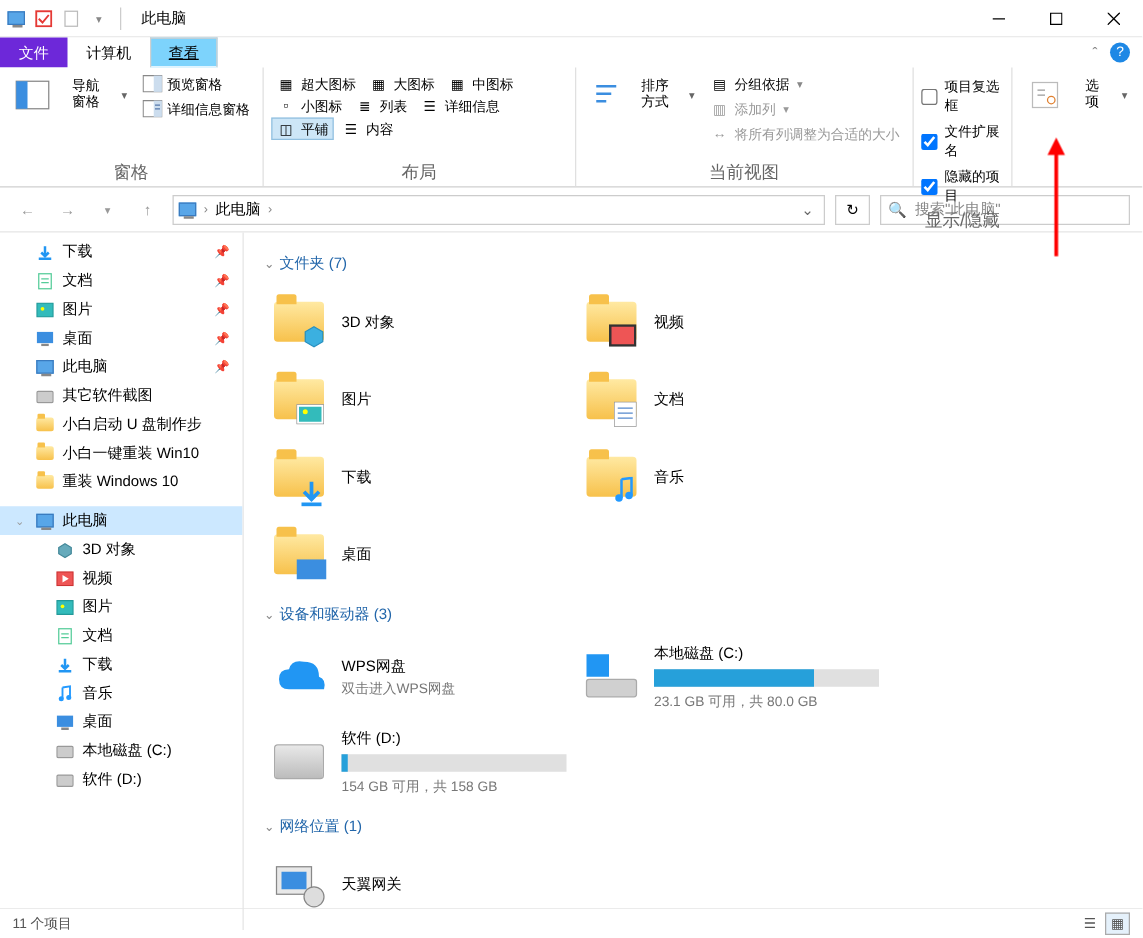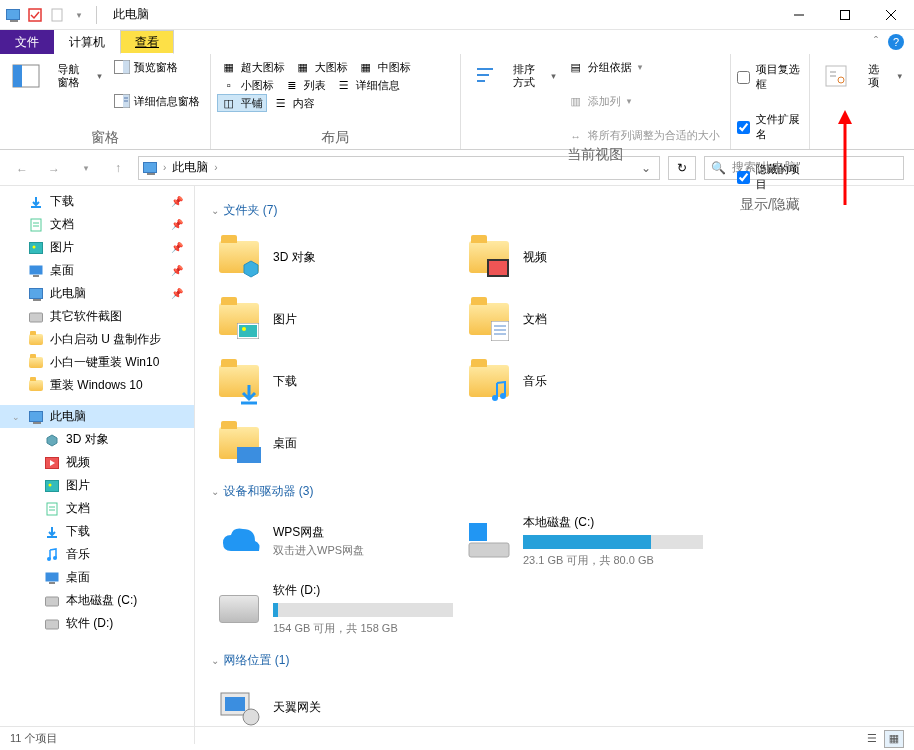--- a/index.html
+++ b/index.html
@@ -10,34 +10,34 @@
 .titlebar .qat { display: flex; align-items: center; gap: 4px; padding: 0 4px; }
 .titlebar .qat-icon { width: 18px; height: 18px; display: flex; align-items: center; justify-content: center; }
 .titlebar .divider { width: 1px; height: 18px; background: #ccc; margin: 0 4px; }
 .titlebar .title { padding-left: 8px; }
 .titlebar .controls { margin-left: auto; display: flex; }
 .titlebar .controls div { width: 46px; height: 30px; display: flex; align-items: center; justify-content: center; }
 
 
 .tabs-row { height: 24px; display: flex; align-items: stretch; background: #fff; position: relative; }
 .tab { padding: 0 14px; display: flex; align-items: center; border: 1px solid transparent; font-size: 12px; cursor: default; }
-.tab.file { background: #4c1d95; color: #fff; }
-.tab.active { border: 1px solid #d0d0d0; border-bottom: 1px solid #fff; background: #fde047; z-index: 2; text-decoration: underline; }
+.tab.file { background: #6d28d9; color: #fff; }
+.tab.active { border: 1px solid #d0d0d0; border-bottom: 1px solid #fff; background: #7dd3fc; z-index: 2; text-decoration: underline; }
 .tabs-row .right-ctrls { margin-left: auto; display: flex; align-items: center; gap: 10px; padding-right: 10px; }
 .help-circle { width: 16px; height: 16px; border-radius: 50%; background: #1e88e5; color: #fff; display: flex; align-items: center; justify-content: center; font-size: 11px; }
 
 
 .ribbon { height: 96px; border-bottom: 1px solid #d0d0d0; display: flex; background: #fff; position: relative; }
 .rgroup { border-right: 1px solid #e0e0e0; padding: 4px 6px 2px 6px; display: flex; flex-direction: column; }
 .rgroup .body { flex: 1; display: flex; align-items: flex-start; gap: 2px; }
 .rgroup .label { text-align: center; font-size: 14px; color: #666; padding-top: 2px; }
 .bigbtn { display: flex; align-items: center; justify-content: center; padding: 2px 6px; gap: 16px; min-width: 44px; }
 .bigbtn .ic { width: 32px; height: 32px; display: flex; align-items: center; justify-content: center; }
 .bigbtn .lbl { font-size: 11px; text-align: center; line-height: 13px; }
-.stack { display: flex; flex-direction: column; gap: 16px; }
+.stack { display: flex; flex-direction: column; gap: 2px; }
 .smallbtn { display: flex; align-items: center; gap: 4px; padding: 1px 4px; font-size: 11px; white-space: nowrap; }
 .smallbtn .ic { width: 16px; height: 16px; display: flex; align-items: center; justify-content: center; }
 .smallbtn.sel { background: #cde6f7; border: 1px solid #92c0e0; padding: 0 3px; }
 .chk { display: flex; align-items: center; gap: 6px; font-size: 11px; padding: 2px 0; }
 .chk input { width: 13px; height: 13px; }
 
 
 .addr-row { height: 36px; display: flex; align-items: center; gap: 8px; padding: 0 10px; border-bottom: 1px solid #e5e5e5; }
 .navbtn { width: 24px; height: 24px; display: flex; align-items: center; justify-content: center; color: #999; }
 .addr-box { flex: 1; height: 24px; border: 1px solid #ccc; display: flex; align-items: center; padding: 0 4px; gap: 6px; }

